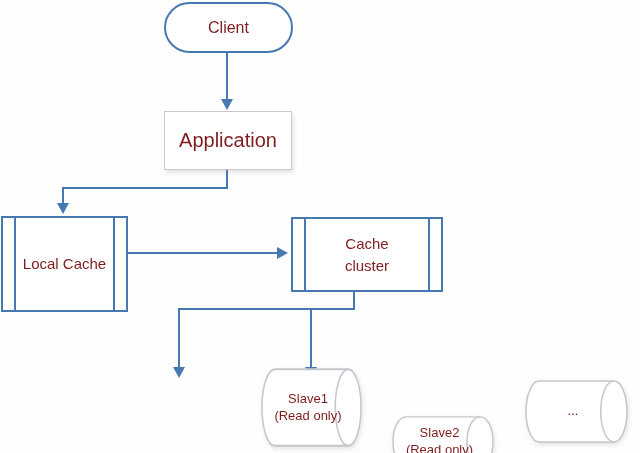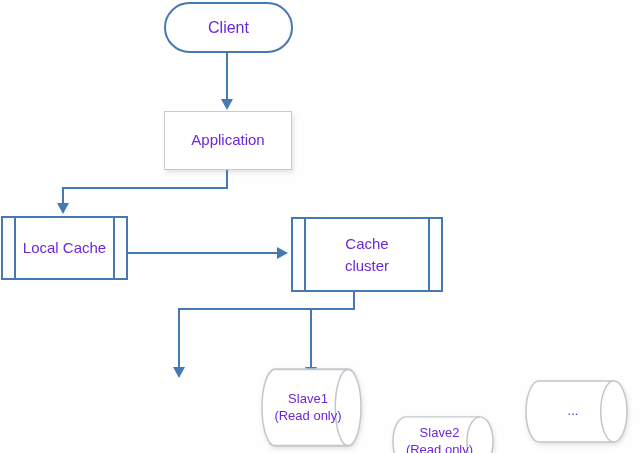--- a/index.html
+++ b/index.html
@@ -6,21 +6,21 @@
     margin: 0;
     padding: 0;
     background: #ffffff;
   }
   .canvas {
     position: relative;
     width: 640px;
     height: 453px;
     background: #fefefe;
     font-family: "Liberation Sans", sans-serif;
-    color: #6d28d9;
+    color: #7f1d1d;
     overflow: hidden;
   }
   .node {
     position: absolute;
     box-sizing: border-box;
     background: #ffffff;
     display: flex;
     align-items: center;
     justify-content: center;
     text-align: center;
@@ -32,21 +32,21 @@
   
   .stadium {
     border: 2px solid #4678b2;
     border-radius: 27px;
     font-size: 16px;
   }
   
   .rect-gray {
     border: 1px solid #c9c9c9;
     box-shadow: 2px 3px 4px rgba(120,120,120,0.18);
-    font-size: 15px;
+    font-size: 20px;
   }
   
   .pp {
     border: 2px solid #4678b2;
     font-size: 15px;
   }
   .pp .vline {
     position: absolute;
     top: 0;
     bottom: 0;
@@ -112,21 +112,21 @@
 
   <div class="node rect-gray" style="left:164px; top:111px; width:128px; height:59px;">
     <span class="node-label">Application</span>
   </div>
 
   <div class="line" style="left:226px; top:170px; width:2px; height:19px;"></div>
   <div class="line" style="left:62px; top:187px; width:166px; height:2px;"></div>
   <div class="line" style="left:62px; top:187px; width:2px; height:17px;"></div>
   <div class="arrow-down" style="left:57px; top:203px;"></div>
 
-  <div class="node pp" style="left:1px; top:216px; width:127px; height:64px;">
+  <div class="node pp" style="left:1px; top:216px; width:127px; height:96px;">
     <div class="vline left"></div>
     <div class="vline right"></div>
     <span class="node-label">Local Cache</span>
   </div>
 
   <div class="line" style="left:128px; top:252px; width:150px; height:2px;"></div>
   <div class="arrow-right" style="left:277px; top:247px;"></div>
 
   <div class="node pp" style="left:291px; top:217px; width:152px; height:75px;">
     <div class="vline left"></div>

